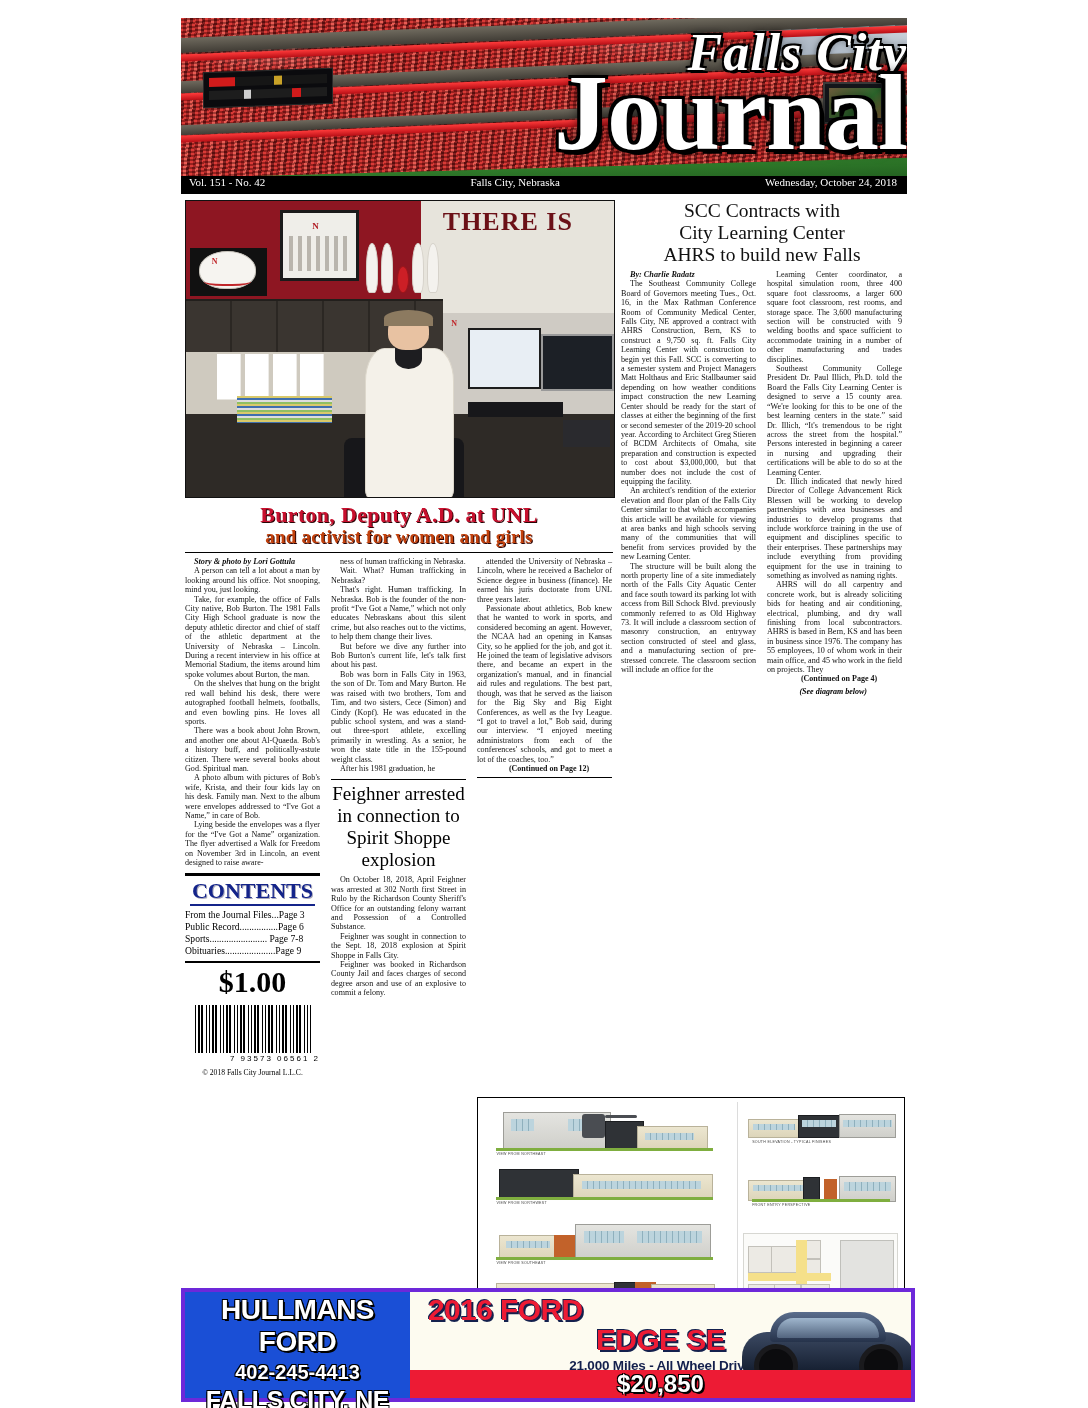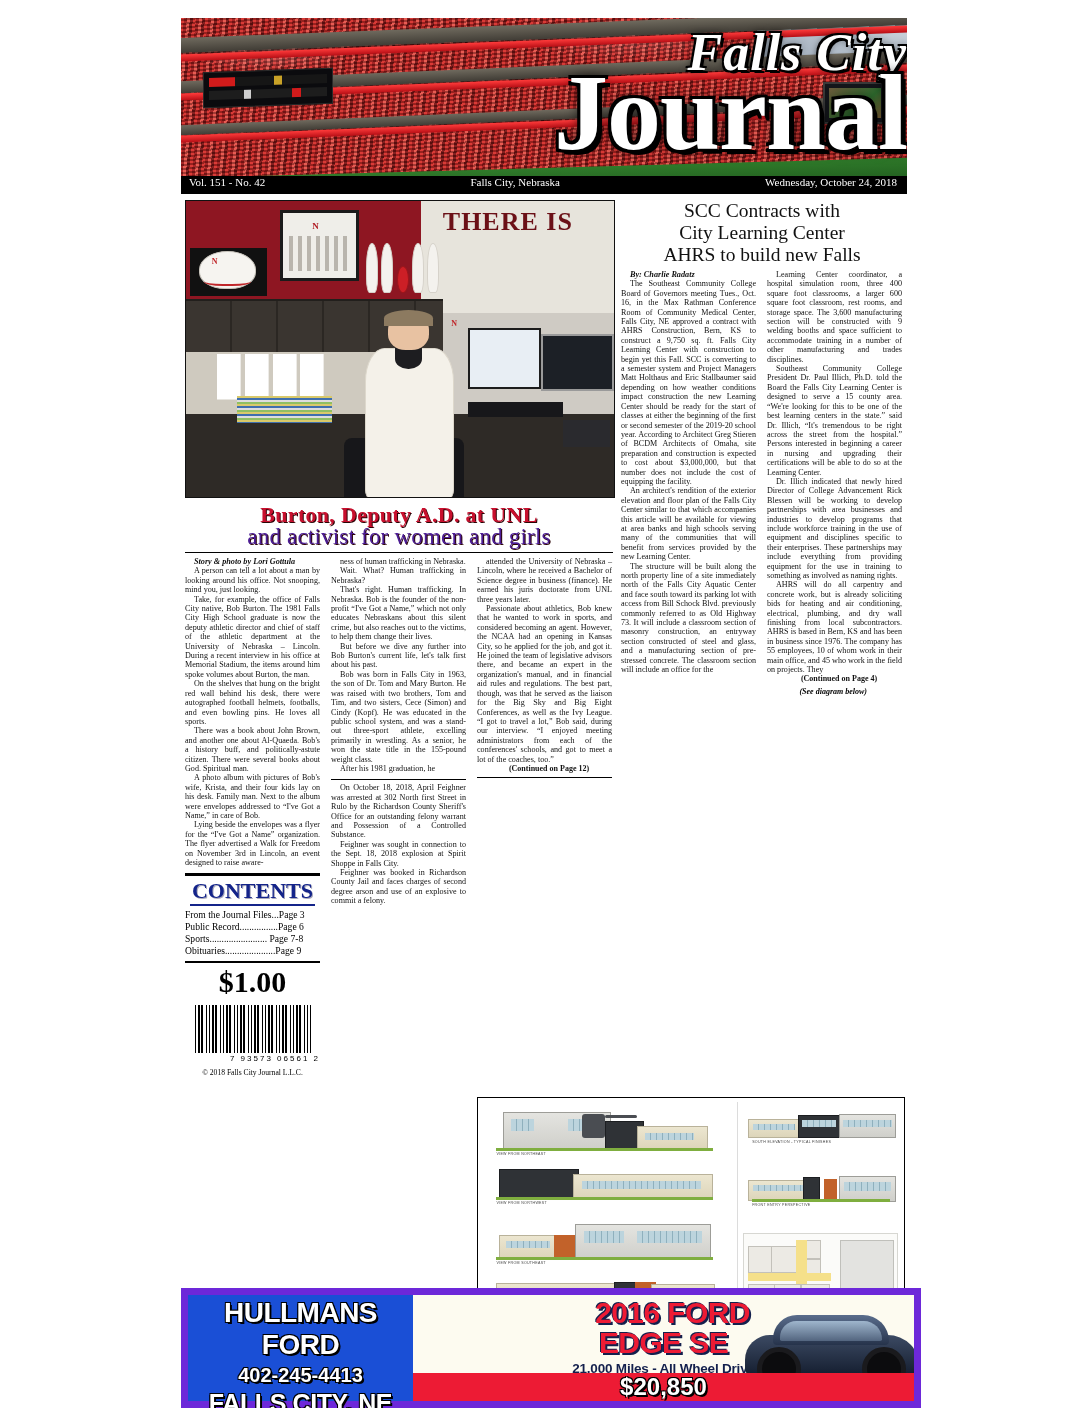--- a/index.html
+++ b/index.html
@@ -88,21 +88,21 @@
   .ph-logo-n{position:absolute;left:62%;top:40%;font-size:8px;font-weight:bold;color:#c0262a;}
   .ph-mon1{position:absolute;left:66%;top:43%;width:16%;height:19%;background:#e8eef4;border:2px solid #1c1c1c;}
   .ph-mon2{position:absolute;left:83%;top:45%;width:16%;height:18%;background:#1c2026;border:2px solid #9a9a9a;}
   .ph-kbd{position:absolute;left:66%;top:68%;width:22%;height:5%;background:#17171a;}
   .ph-phone{position:absolute;left:88%;top:74%;width:11%;height:9%;background:#2a2a2e;}
   .ph-chair{position:absolute;left:37%;top:80%;width:28%;height:20%;background:#17171a;border-radius:8px 8px 0 0;}
 
   .kicker{text-align:center;margin-top:5px;}
   .kicker .k1{font-family:"Liberation Serif",serif;font-weight:bold;font-size:22px;color:#c8102e;
     letter-spacing:.3px;text-shadow:1px 1px 0 #2b0406;line-height:23px;}
-  .kicker .k2{font-family:"Liberation Serif",serif;font-weight:normal;font-size:23px;color:#4c1d95;
+  .kicker .k2{font-family:"Liberation Serif",serif;font-weight:bold;font-size:19px;color:#c2410c;
     letter-spacing:.2px;text-shadow:1px 1px 0 #2b0406;line-height:22px;}
   .rule{border:0;border-top:1px solid #000;margin:4px 0 4px 0;}
 
   .three-col{display:flex;gap:11px;margin-top:3px;}
   .three-col > div{width:135px;}
 
   
   .contents-wrap{width:135px;margin-top:6px;}
   .cbar{border-top:3px solid #000;margin-bottom:2px;}
   .contents-title{text-align:center;font-family:"Liberation Serif",serif;font-weight:bold;font-size:22px;
@@ -158,30 +158,30 @@
   .sccmark .a{font-family:"Liberation Sans",sans-serif;font-weight:bold;font-style:italic;font-size:13px;color:#1b4fa0;line-height:13px;}
   .sccmark .b{font-family:"Liberation Sans",sans-serif;font-weight:bold;font-style:italic;font-size:7.6px;color:#1b4fa0;}
   .bcdm{position:absolute;right:2px;top:0;width:42px;height:34px;}
   .bcdm .sq{position:absolute;left:4px;top:4px;width:34px;height:22px;background:#2f6fb5;}
   .bcdm .lbl{position:absolute;left:4px;top:16px;width:34px;text-align:center;
     font-family:"Liberation Sans",sans-serif;font-weight:bold;font-size:6.5px;color:#fff;}
   .bcdm .sub{position:absolute;left:4px;top:24px;width:34px;text-align:center;
     font-family:"Liberation Sans",sans-serif;font-size:4.2px;color:#fff;}
 
   
-  .ad{position:absolute;left:181px;top:1288px;width:726px;height:106px;border:7px solid #6d28d9;background:#14532d;display:flex;}
+  .ad{position:absolute;left:181px;top:1288px;width:726px;height:106px;border:4px solid #6d28d9;background:#14532d;display:flex;}
   .ad-left{width:225px;background:#1a4fd6;position:relative;color:#fff;text-align:center;}
   .ad-left .a1{font-family:"Liberation Sans",sans-serif;font-weight:bold;font-size:28px;letter-spacing:-.5px;margin-top:2px;
     text-shadow:2px 2px 0 #000,-1px -1px 0 #000,1px -1px 0 #000,-1px 1px 0 #000;}
   .ad-left .a2{font-family:"Liberation Sans",sans-serif;font-weight:bold;font-size:20px;margin-top:3px;
     text-shadow:2px 2px 0 #000,-1px -1px 0 #000,1px -1px 0 #000,-1px 1px 0 #000;}
   .ad-left .a3{font-family:"Liberation Sans",sans-serif;font-weight:bold;font-size:25px;margin-top:2px;letter-spacing:-.4px;
     text-shadow:2px 2px 0 #000,-1px -1px 0 #000,1px -1px 0 #000,-1px 1px 0 #000;}
   .ad-right{flex:1;position:relative;background:#fdfbf0;overflow:hidden;}
-  .ad-right .r1{text-align:center;font-family:"Liberation Sans",sans-serif;font-weight:bold;font-size:30px;color:#ed1b34;
+  .ad-right .r1{text-align:left;font-family:"Liberation Sans",sans-serif;font-weight:bold;font-size:30px;color:#ed1b34;
     letter-spacing:-.6px;margin-top:1px;text-shadow:2px 2px 0 #14204d,-1px -1px 0 #14204d;margin-left:18px;}
   .ad-right .r2{text-align:center;font-family:"Liberation Sans",sans-serif;font-weight:bold;font-size:30px;color:#ed1b34;
     letter-spacing:-.6px;margin-top:-4px;text-shadow:2px 2px 0 #14204d,-1px -1px 0 #14204d;}
   .ad-right .r3{text-align:center;font-family:"Liberation Sans",sans-serif;font-weight:bold;font-size:13.5px;color:#14204d;margin-top:1px;letter-spacing:-.2px;}
   .ad-price{position:absolute;left:0;right:0;bottom:0;height:28px;background:#ed1b34;}
   .ad-price .p{text-align:center;font-family:"Liberation Sans",sans-serif;font-weight:bold;font-size:24px;color:#fff;
     line-height:28px;text-shadow:2px 2px 0 #000,-1px -1px 0 #000,1px -1px 0 #000,-1px 1px 0 #000;}
   .car{position:absolute;right:-6px;top:10px;width:175px;height:92px;}
   .car .body{position:absolute;left:0;bottom:18px;width:100%;height:44px;background:linear-gradient(#3c4a63,#111a2b);border-radius:26px 34px 12px 12px;}
   .car .cabin{position:absolute;left:16%;bottom:52px;width:66%;height:30px;background:linear-gradient(#5a6d8c,#26334b);border-radius:24px 26px 4px 4px;}
@@ -306,20 +306,21 @@
           <div class="body-col">
             <p>ness of human trafficking in Nebraska.</p>
             <p>Wait. What? Human trafficking in Nebraska?</p>
             <p>That's right. Human trafficking. In Nebraska. Bob is the founder of the non-profit “I've Got a Name,” which not only educates Nebraskans about this silent crime, but also reaches out to the victims, to help them change their lives.</p>
             <p>But before we dive any further into Bob Burton's current life, let's talk first about his past.</p>
             <p>Bob was born in Falls City in 1963, the son of Dr. Tom and Mary Burton. He was raised with two brothers, Tom and Tim, and two sisters, Cece (Simon) and Cindy (Kopf).  He was educated in the public school system, and was a stand-out three-sport athlete, excelling primarily in wrestling. As a senior, he won the state title in the 155-pound weight class.</p>
             <p>After his 1981 graduation, he</p>
           </div>
 
           <div class="feighner-wrap">
+            <div class="feighner-head">Feighner arrested in connection to Spirit Shoppe explosion</div>
             <div class="body-col">
               <p>On October 18, 2018, April Feighner was arrested at 302 North first Street in Rulo by the Richardson County Sheriff's Office for an outstanding felony warrant and Possession of a Controlled Substance.</p>
               <p>Feighner was sought in connection to the Sept. 18, 2018 explosion at Spirit Shoppe in Falls City.</p>
               <p>Feighner was booked in Richardson County Jail and faces charges of second degree arson and use of an explosive to commit a felony.</p>
             </div>
           </div>
         </div>
 
         <div>
           <div class="body-col">

